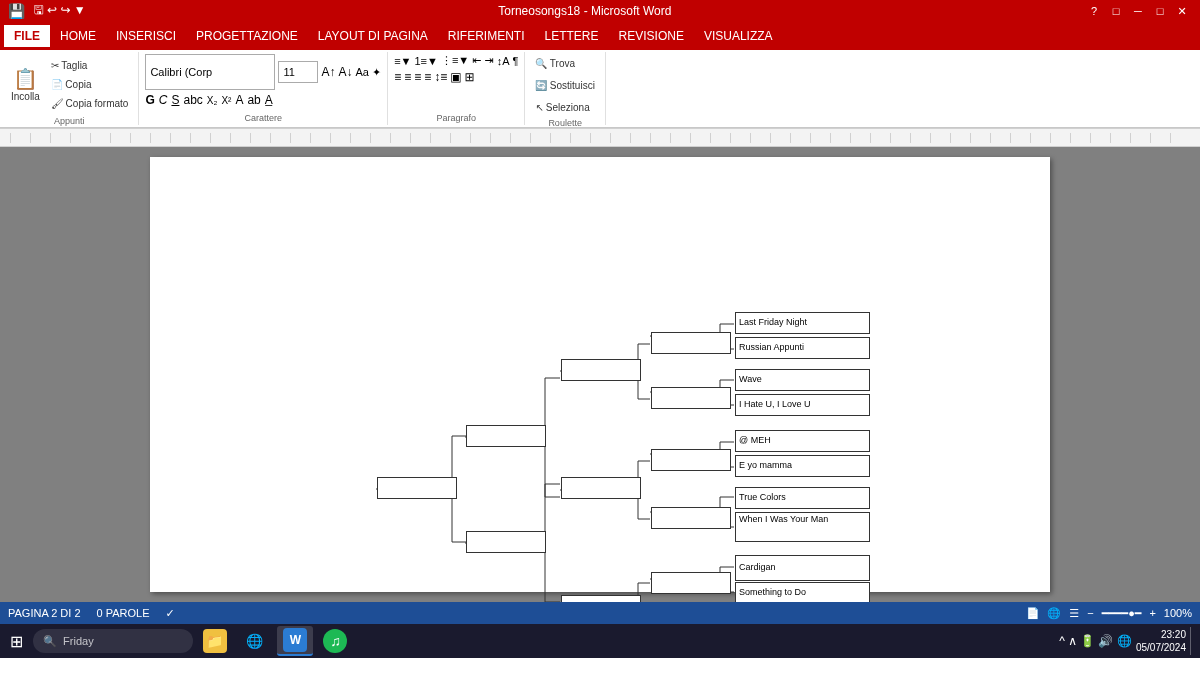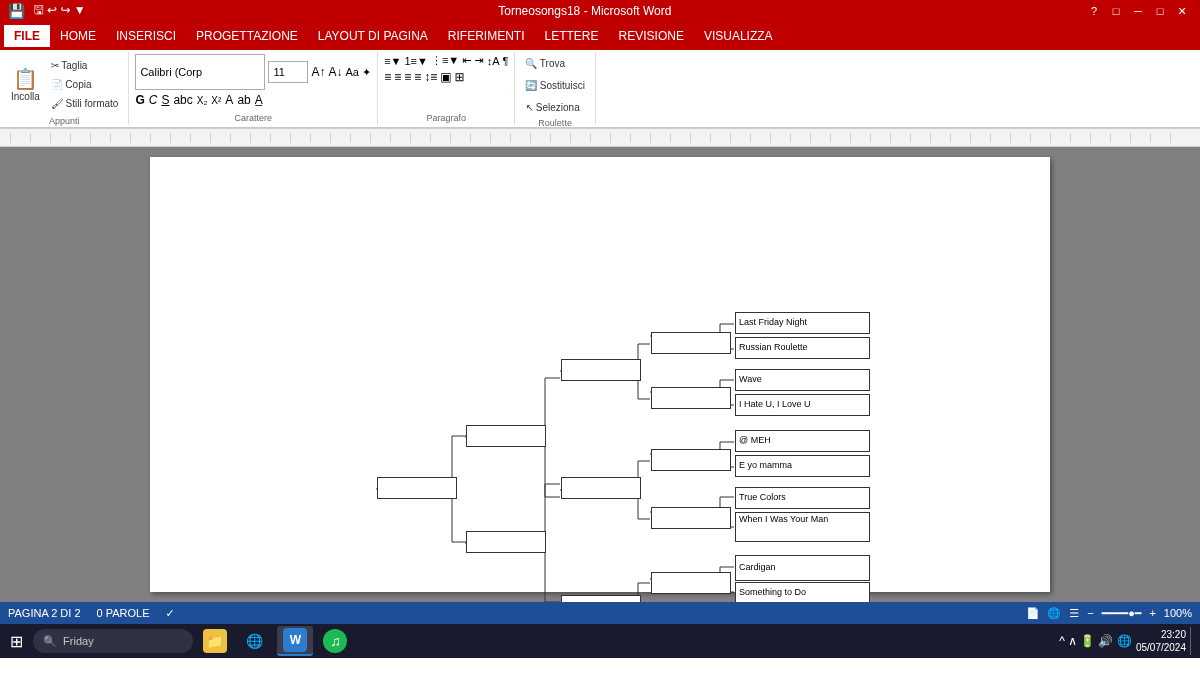--- a/index.html
+++ b/index.html
@@ -289,21 +289,21 @@
 
     <div class="ribbon-group">
       <div class="ribbon-group-content">
         <div class="ribbon-btn">
           <span class="icon">📋</span>
           <span>Incolla</span>
         </div>
         <div style="display:flex;flex-direction:column;gap:1px;">
           <div class="ribbon-btn-small">✂ <span style="margin-left:2px;">Taglia</span></div>
           <div class="ribbon-btn-small">📄 <span style="margin-left:2px;">Copia</span></div>
-          <div class="ribbon-btn-small">🖌 <span style="margin-left:2px;">Stili formato</span></div>
+          <div class="ribbon-btn-small">🖌 <span style="margin-left:2px;">Copia formato</span></div>
         </div>
       </div>
       <div class="ribbon-group-label">Appunti</div>
     </div>
 
     <div class="ribbon-group">
       <div class="ribbon-group-content" style="flex-direction:column;align-items:flex-start;gap:3px;">
         <div style="display:flex;gap:3px;align-items:center;">
           <input type="text" class="font-select" style="font-size: 11px;" value="Calibri (Corp">
           <input type="text" class="font-size-select" style="font-size: 11px;" value="11">
@@ -414,21 +414,21 @@
         <line x1="530" y1="402" x2="460" y2="402" stroke="#333" stroke-width="1"></line>
 
         <line x1="544" y1="442" x2="530" y2="442" stroke="#333" stroke-width="1"></line>
         <line x1="544" y1="468" x2="530" y2="468" stroke="#333" stroke-width="1"></line>
         <line x1="530" y1="442" x2="530" y2="468" stroke="#333" stroke-width="1"></line>
         <line x1="530" y1="455" x2="460" y2="455" stroke="#333" stroke-width="1"></line>
       </svg>
 
       <div class="song-box" style="left:545px;top:135px;width:135px;height:22px;">Last Friday Night</div>
 
-      <div class="song-box" style="left:545px;top:160px;width:135px;height:22px;">Russian Roulette</div>
+      <div class="song-box" style="left:545px;top:160px;width:135px;height:22px;">Russian Appunti</div>
 
       <div class="song-box" style="left:545px;top:192px;width:135px;height:22px;">Wave</div>
 
       <div class="song-box" style="left:545px;top:217px;width:135px;height:22px;">I Hate U, I Love U</div>
 
       <div class="song-box" style="left:545px;top:253px;width:135px;height:22px;">@ MEH</div>
 
       <div class="song-box" style="left:545px;top:278px;width:135px;height:22px;">E yo mamma</div>
 
       <div class="song-box" style="left:545px;top:310px;width:135px;height:22px;">True Colors</div>

